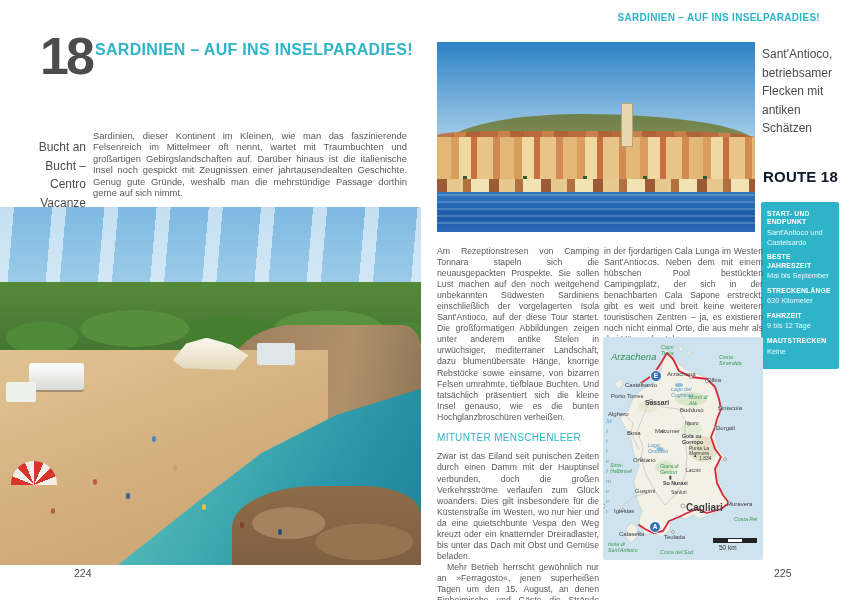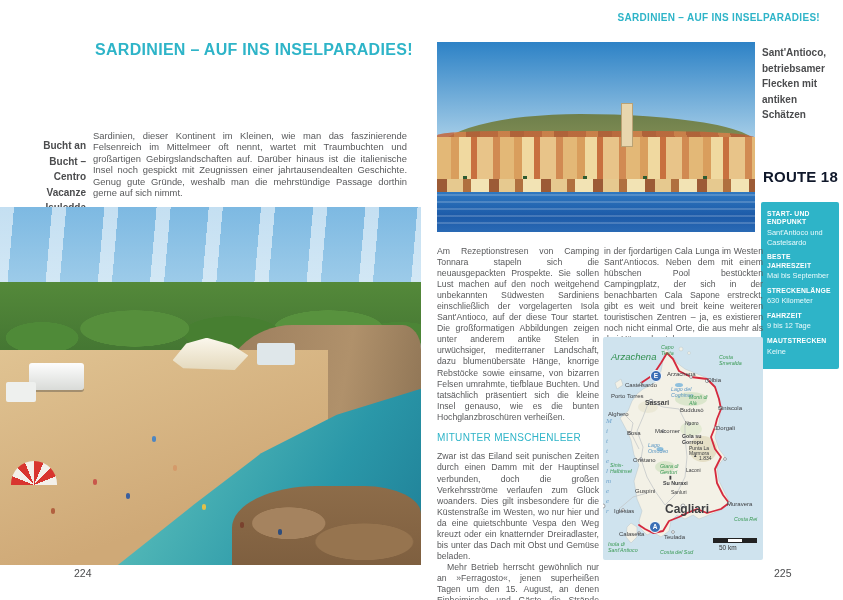--- a/index.html
+++ b/index.html
@@ -5,21 +5,21 @@
   html,body{margin:0;padding:0;background:#ffffff;}
   #stage{position:relative;width:843px;height:600px;background:#fff;overflow:hidden;
          font-family:"Liberation Sans",sans-serif;color:#58595b;}
   .abs{position:absolute;}
 
   
   #chapter-num{left:40px;top:30px;font-size:52px;font-weight:bold;color:#4b4c4e;
                letter-spacing:-3px;line-height:1;}
   #left-title{left:95px;top:41px;font-size:16px;font-weight:bold;color:#2eb4c8;letter-spacing:.3px;}
   #left-subtitle{left:95px;top:64px;font-size:14.5px;color:#4b4c4e;}
-  .margin-cap{font-size:10px;font-weight:bold;color:#4b4c4e;line-height:1.55;}
+  .margin-cap{font-size:12px;font-weight:normal;color:#4b4c4e;line-height:1.55;}
   #left-margin-caption{left:22px;top:138px;width:64px;text-align:right;}
   #intro{left:93px;top:130px;width:314px;font-size:9.4px;line-height:1.22;text-align:justify;}
 
   
   #running-header{right:23px;top:12px;font-size:10px;font-weight:bold;color:#2eb4c8;letter-spacing:.3px;}
 
   
   .col{font-size:8.7px;line-height:1.27;text-align:justify;}
   .col p{margin:0 0 0 0;}
   #col1{left:437px;top:246px;width:162px;}
@@ -95,38 +95,39 @@
   
   #map{left:603px;top:337px;width:160px;height:223px;background:#cfe3ee;border-radius:2px;}
   #map svg{position:absolute;left:0;top:0;}
   #map-labels{position:absolute;left:0;top:0;width:100%;height:100%;}
   .ml{position:absolute;line-height:1.05;color:#3f4043;white-space:nowrap;}
   .k-region{font-size:9.5px;color:#2f8f4e;font-style:italic;}
   .k-city{font-size:6px;}
   .k-city-sm{font-size:5px;}
   .k-bold{font-size:6.8px;font-weight:bold;}
   .k-bold-sm{font-size:5.3px;font-weight:bold;}
-  .k-bold-lg{font-size:12px;font-weight:bold;}
+  .k-bold-lg{font-size:10px;font-weight:bold;margin-left:21px;}
   .k-green{font-size:5.3px;color:#3b9a55;font-style:italic;}
   .k-water{font-size:5.3px;color:#5b97c4;font-style:italic;}
   .k-peak{font-size:4.5px;}
   .k-sym{font-size:5px;}
   .marker{position:absolute;width:10px;height:10px;border-radius:50%;background:#3b6fb5;border:1px solid #fff;
           color:#fff;font-size:6.5px;font-weight:bold;text-align:center;line-height:10px;}
   #sea-label{position:absolute;left:3px;top:80px;display:flex;flex-direction:column;gap:2px;
              font-size:7px;font-style:italic;color:#6fa3cc;font-family:"Liberation Serif",serif;}
   #scalebar{position:absolute;left:110px;top:201px;width:42px;height:3px;
             background:linear-gradient(90deg,#222 0 33%,#fff 33% 66%,#222 66% 100%);border:1px solid #222;}
   #scale-label{position:absolute;left:116px;top:207px;font-size:6.5px;color:#333;}
 </style>
 </head>
 <body>
 
 <div id="stage">
 
+  <div class="abs" id="chapter-num">18</div>
   <div class="abs" id="left-title">SARDINIEN – AUF INS INSELPARADIES!</div>
   <div class="abs margin-cap" id="left-margin-caption">Bucht an Bucht – Centro Vacanze Isuledda</div>
   <div class="abs" id="intro">Sardinien, dieser Kontinent im Kleinen, wie man das faszinierende Felsenreich im Mittelmeer oft nennt, wartet mit Traumbuchten und großartigen Gebirgslandschaften auf. Darüber hinaus ist die italienische Insel noch gespickt mit Zeugnissen einer jahrtausendealten Geschichte. Genug gute Gründe, weshalb man die mehrstündige Passage dorthin gerne auf sich nimmt.</div>
 
   <div class="abs photo" id="photo-beach">
     <div class="pb-clouds"></div>
     <div class="pb-trees"></div>
     <div class="pb-rock-hill"></div>
     <div class="pb-sand"></div>
     <div class="pb-water"></div>

